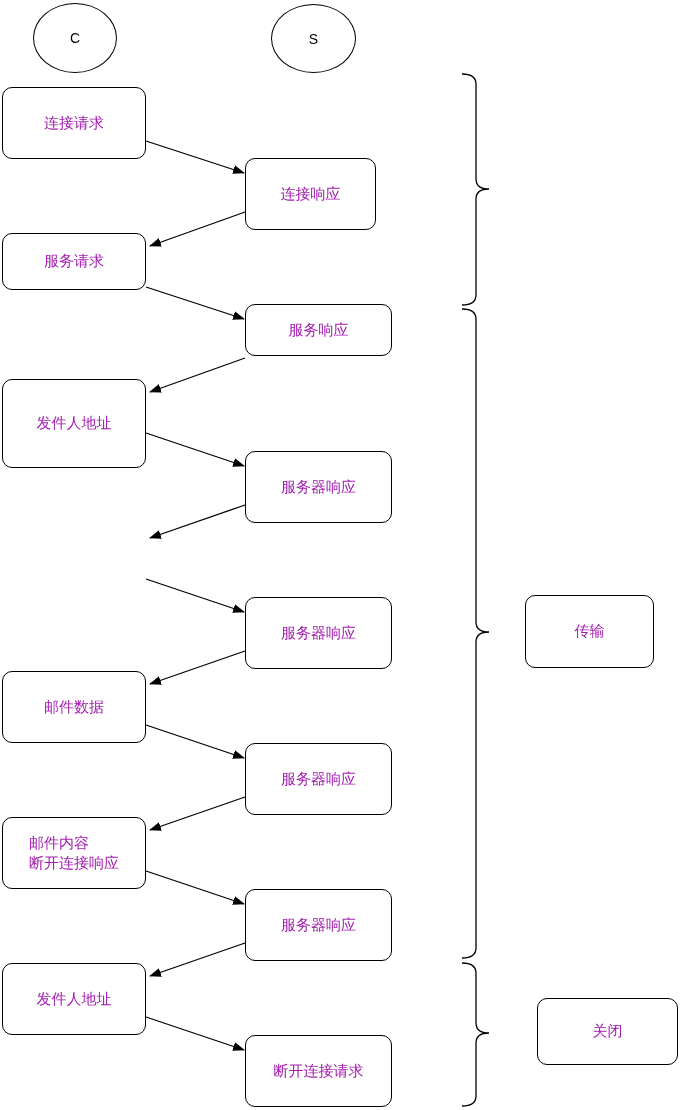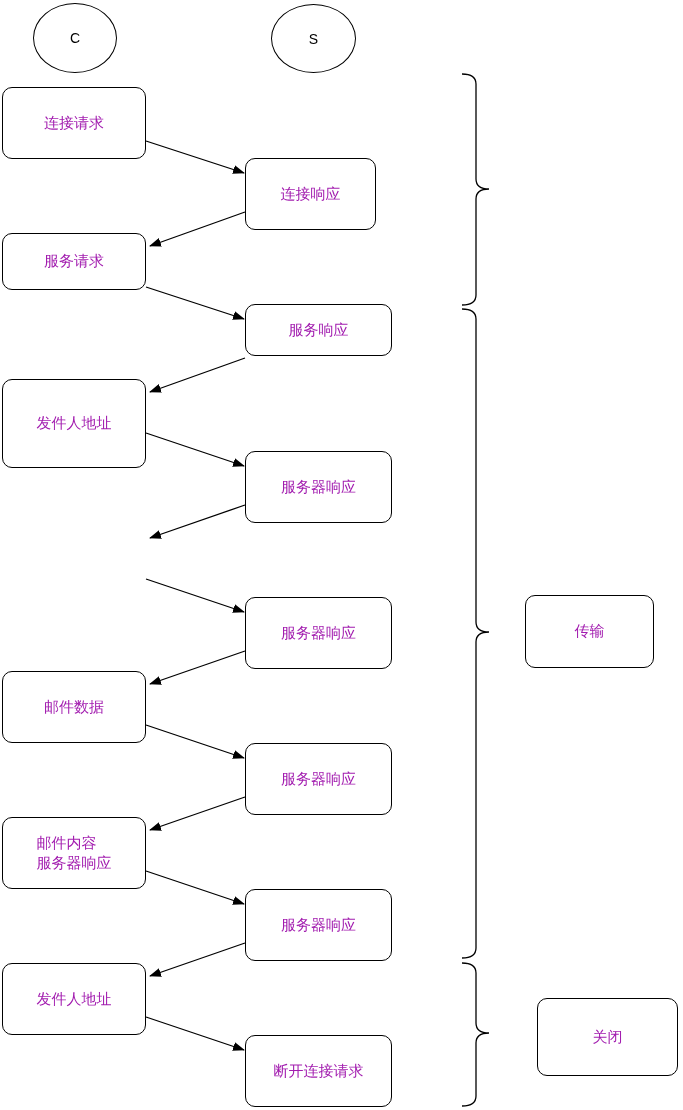--- a/index.html
+++ b/index.html
@@ -102,21 +102,21 @@
     <span class="node-label">服务请求</span>
   </div>
   <div class="node" style="left:2px; top:379px; width:144px; height:89px">
     <span class="node-label">发件人地址</span>
   </div>
   <div class="node" style="left:2px; top:671px; width:144px; height:72px">
     <span class="node-label">邮件数据</span>
   </div>
   <div class="node" style="left:2px; top:817px; width:144px; height:72px">
     <span class="node-label">邮件内容
-服务器响应</span>
+断开连接响应</span>
   </div>
   <div class="node" style="left:2px; top:963px; width:144px; height:72px">
     <span class="node-label">发件人地址</span>
   </div>
 
   <div class="node" style="left:245px; top:158px; width:131px; height:72px">
     <span class="node-label">连接响应</span>
   </div>
   <div class="node" style="left:245px; top:304px; width:147px; height:52px">
     <span class="node-label">服务响应</span>
@@ -133,17 +133,17 @@
   <div class="node" style="left:245px; top:889px; width:147px; height:72px">
     <span class="node-label">服务器响应</span>
   </div>
   <div class="node" style="left:245px; top:1035px; width:147px; height:72px">
     <span class="node-label">断开连接请求</span>
   </div>
 
   <div class="node" style="left:525px; top:595px; width:129px; height:73px">
     <span class="node-label">传输</span>
   </div>
-  <div class="node" style="left:537px; top:998px; width:141px; height:78px">
+  <div class="node" style="left:537px; top:998px; width:141px; height:67px">
     <span class="node-label">关闭</span>
   </div>
 
 </div>
 
 </body></html>

